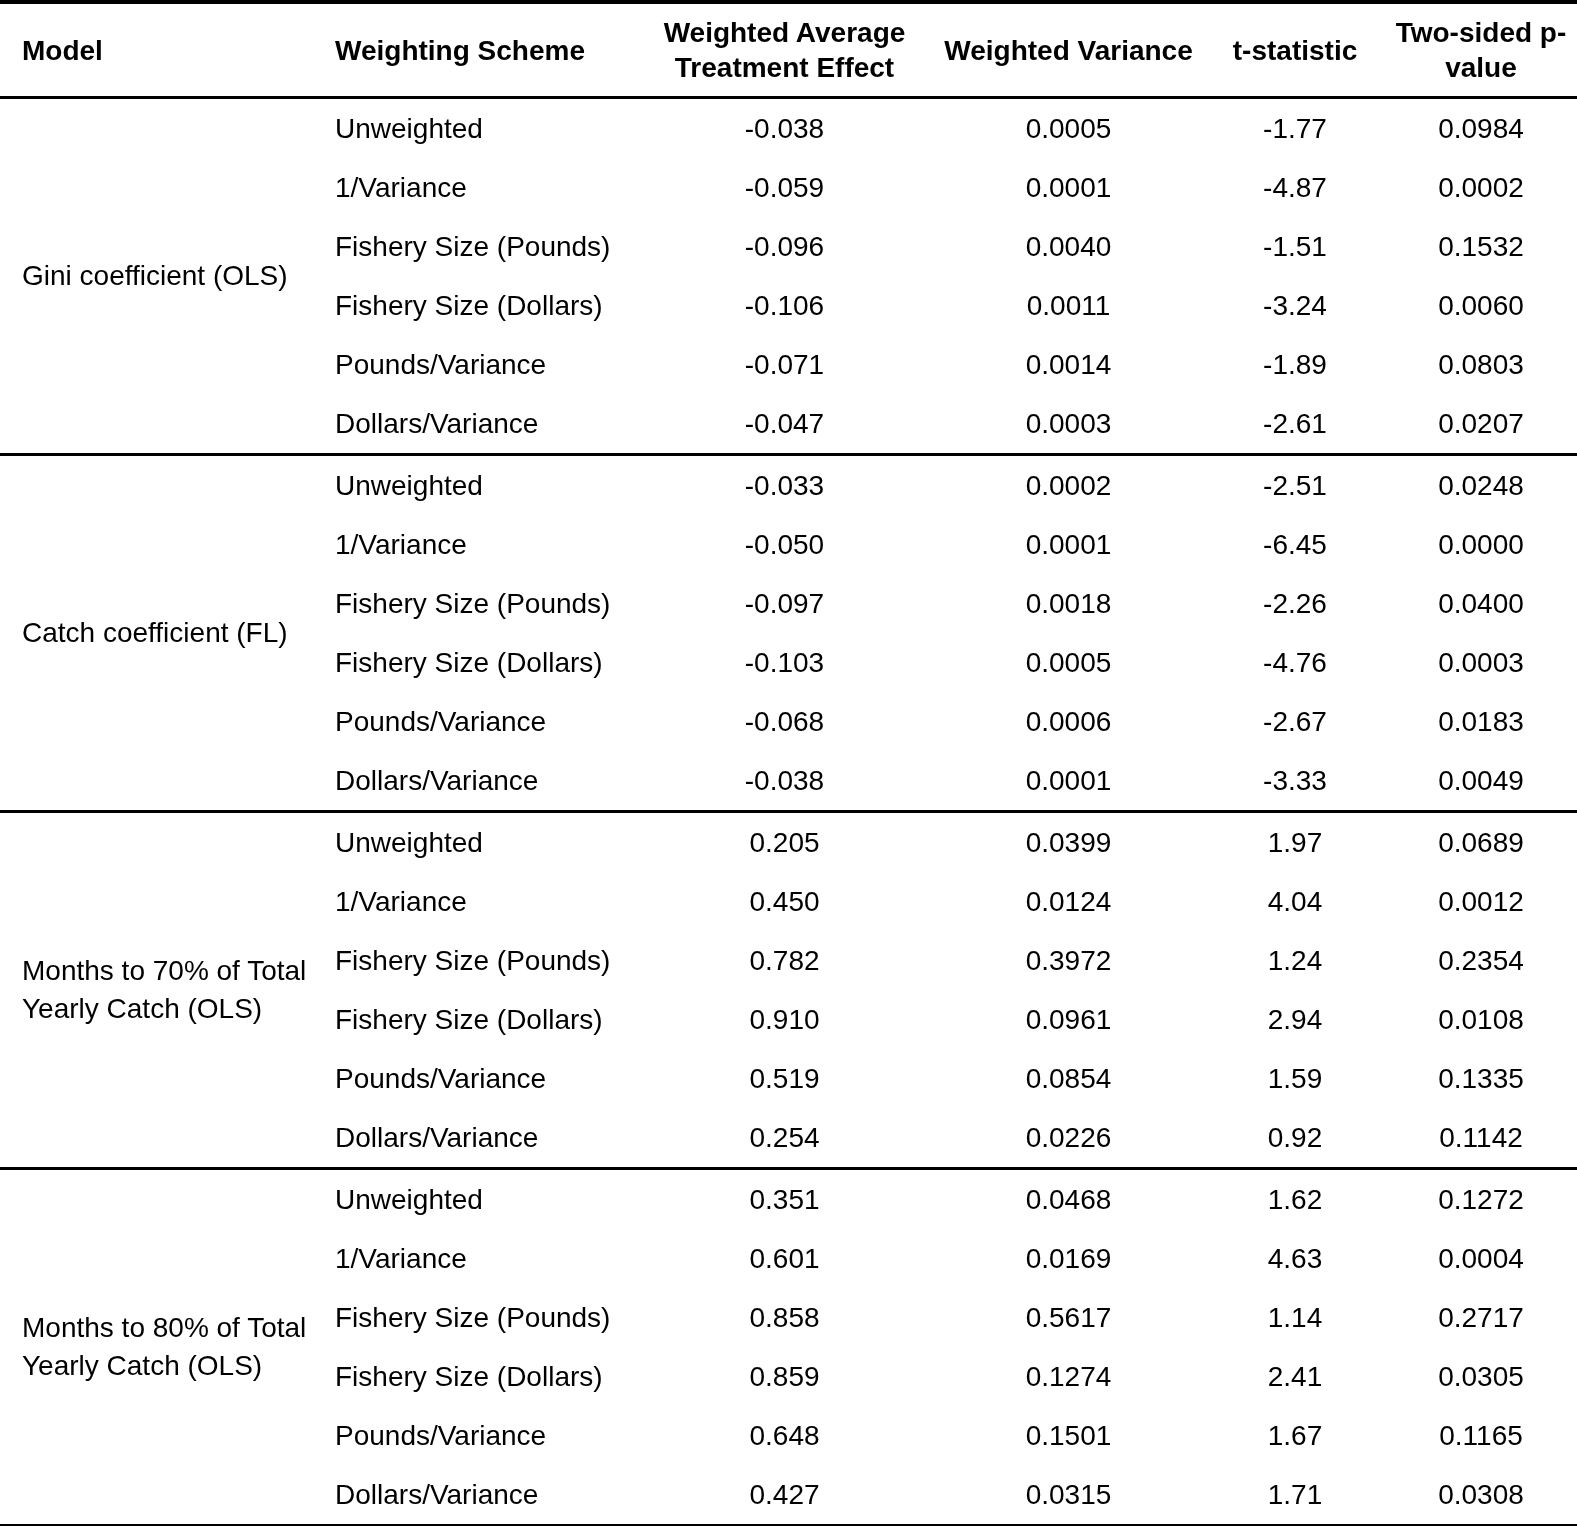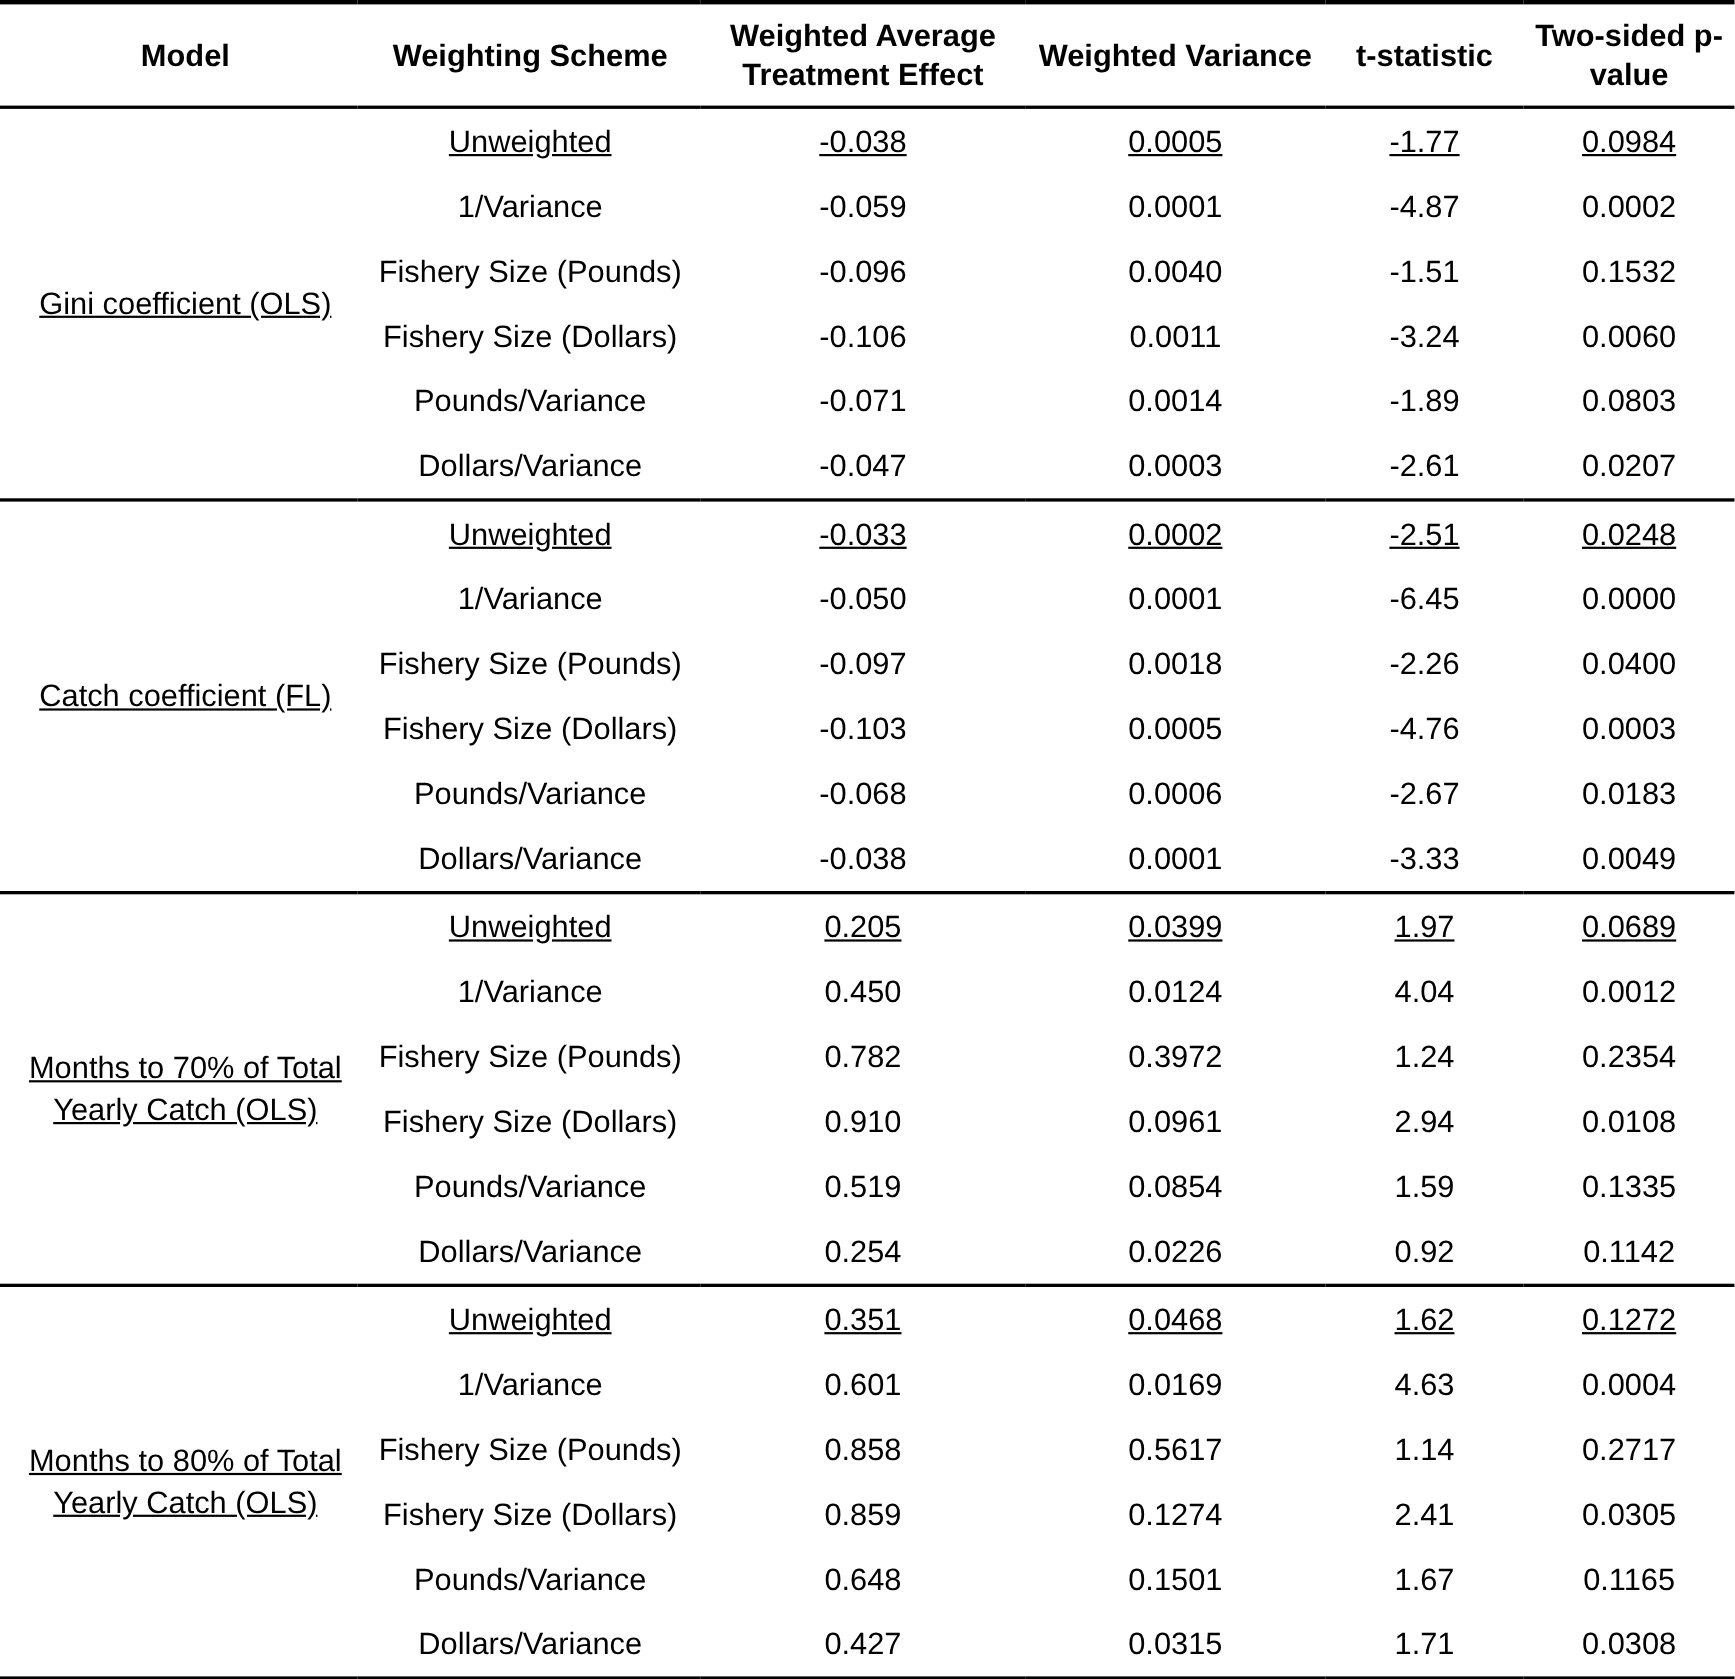--- a/index.html
+++ b/index.html
@@ -42,23 +42,22 @@
   tbody td {
     font-size: 28px;
     line-height: 1.35;
     height: 59px;
     vertical-align: middle;
     padding: 0;
     background: #ffffff;
   }
   tr.group-start td {
     border-top: 3px solid #000000;
-    text-decoration: underline;
-  }
-  .align-left   { text-align: center; }
+  }
+  .align-left   { text-align: left; }
   .align-center { text-align: center; }
   .pad-model  { padding-left: 22px; padding-right: 10px; }
   .pad-scheme { padding-left: 10px; padding-right: 8px; }
 </style>
 </head>
 <body>
 
 <div class="table-wrap">
   <table class="results">
     <colgroup>

